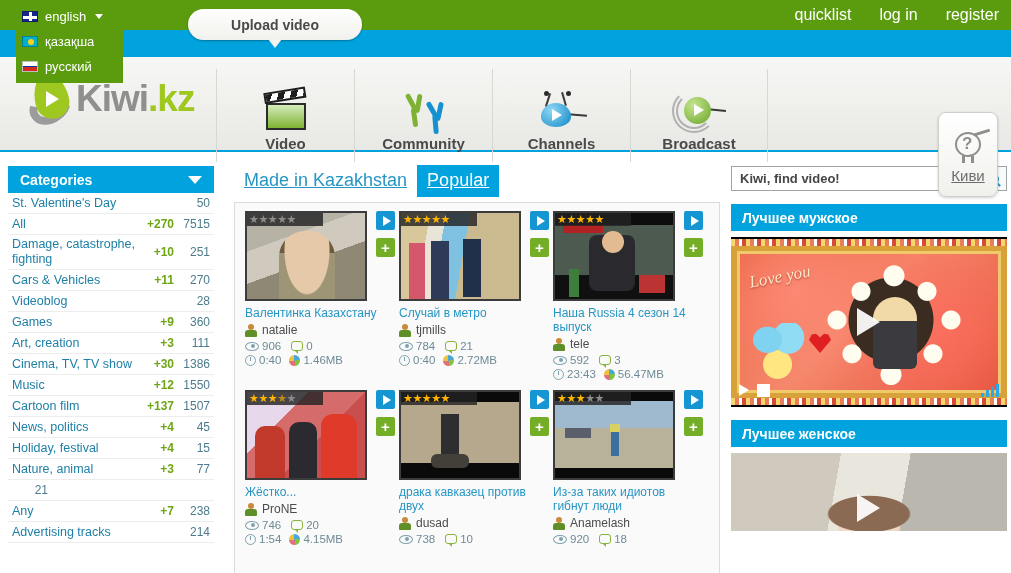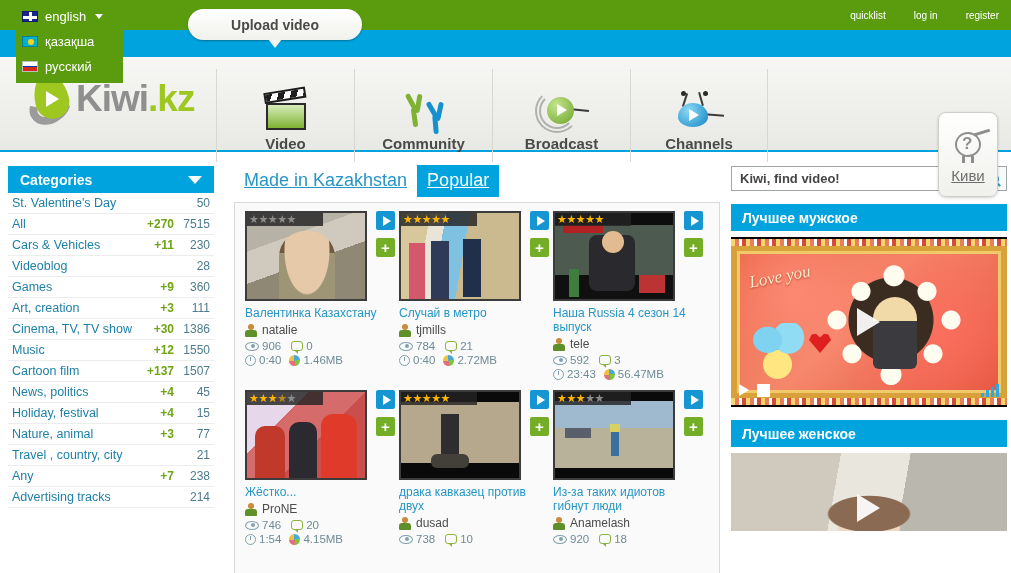--- a/index.html
+++ b/index.html
@@ -13,21 +13,21 @@
   
   .topbar {
     position: absolute; left: 0; top: 0; width: 1011px; height: 30px;
     background: #5a9c0e;
   }
   .topbar-links {
     position: absolute; right: 12px; top: 0; height: 30px;
     display: flex; align-items: center; gap: 28px;
   }
   .topbar-links a {
-    color: #ffffff; font-size: 10px; text-decoration: none;
+    color: #ffffff; font-size: 16px; text-decoration: none;
     white-space: nowrap;
   }
 
   
   .bluestrip {
     position: absolute; left: 0; top: 30px; width: 1011px; height: 27px;
     background: #00a3dd;
   }
 
   
@@ -557,44 +557,44 @@
           <span class="sp b1"></span>
             <span class="sp b2"></span>
             <span class="sp b3"></span>
         </span>
       </span>
       <span class="nav-label">Community</span>
     </div>
 
     <div class="nav-item">
       <span class="nav-icon">
-        <span class="ic-broad">
-            <span class="wv w2"></span>
-            <span class="wv w1"></span>
-            <span class="tail"></span>
-            <span class="ball"></span>
-          </span>
-      </span>
-      <span class="nav-label">Broadcast</span>
-    </div>
-
-    <div class="nav-item">
-      <span class="nav-icon">
         <span class="ic-chan">
           <span class="ant a1"></span>
             <span class="ant a2"></span>
           <span class="dot d1"></span>
             <span class="dot d2"></span>
           <span class="tail2"></span>
             <span class="body"></span>
         </span>
       </span>
       <span class="nav-label">Channels</span>
     </div>
 
+    <div class="nav-item">
+      <span class="nav-icon">
+        <span class="ic-broad">
+            <span class="wv w2"></span>
+            <span class="wv w1"></span>
+            <span class="tail"></span>
+            <span class="ball"></span>
+          </span>
+      </span>
+      <span class="nav-label">Broadcast</span>
+    </div>
+
   </div>
 
   <div class="kiwi-badge">
     <span class="bird">
       <span class="bd"></span>
         <span class="q">?</span>
         <span class="beak"></span>
       <span class="lg1"></span>
         <span class="lg2"></span>
     </span>
@@ -612,23 +612,28 @@
         <span class="cat-name">St. Valentine's Day</span>
         <span class="cat-new"></span>
         <span class="cat-total">50</span>
       </div>
       <div class="cat-row">
         <span class="cat-name">All</span>
         <span class="cat-new">+270</span>
         <span class="cat-total">7515</span>
       </div>
       <div class="cat-row">
+        <span class="cat-name">Damage, catastrophe, fighting</span>
+        <span class="cat-new">+10</span>
+        <span class="cat-total">251</span>
+      </div>
+      <div class="cat-row">
         <span class="cat-name">Cars &amp; Vehicles</span>
         <span class="cat-new">+11</span>
-        <span class="cat-total">230</span>
+        <span class="cat-total">270</span>
       </div>
       <div class="cat-row">
         <span class="cat-name">Videoblog</span>
         <span class="cat-new"></span>
         <span class="cat-total">28</span>
       </div>
       <div class="cat-row">
         <span class="cat-name">Games</span>
         <span class="cat-new">+9</span>
         <span class="cat-total">360</span>
@@ -662,21 +667,20 @@
         <span class="cat-name">Holiday, festival</span>
         <span class="cat-new">+4</span>
         <span class="cat-total">15</span>
       </div>
       <div class="cat-row">
         <span class="cat-name">Nature, animal</span>
         <span class="cat-new">+3</span>
         <span class="cat-total">77</span>
       </div>
       <div class="cat-row">
-        <span class="cat-name">Travel , country, city</span>
         <span class="cat-new"></span>
         <span class="cat-total">21</span>
       </div>
       <div class="cat-row">
         <span class="cat-name">Any</span>
         <span class="cat-new">+7</span>
         <span class="cat-total">238</span>
       </div>
       <div class="cat-row">
         <span class="cat-name">Advertising tracks</span>

